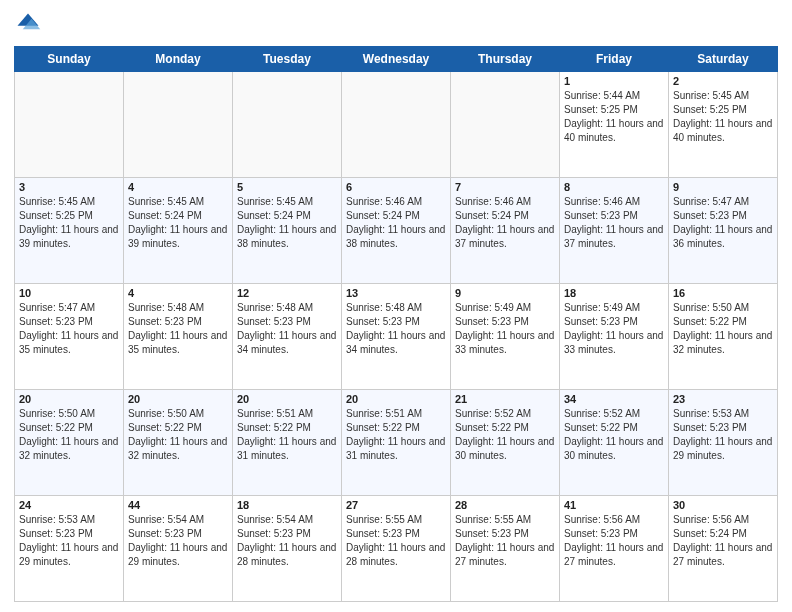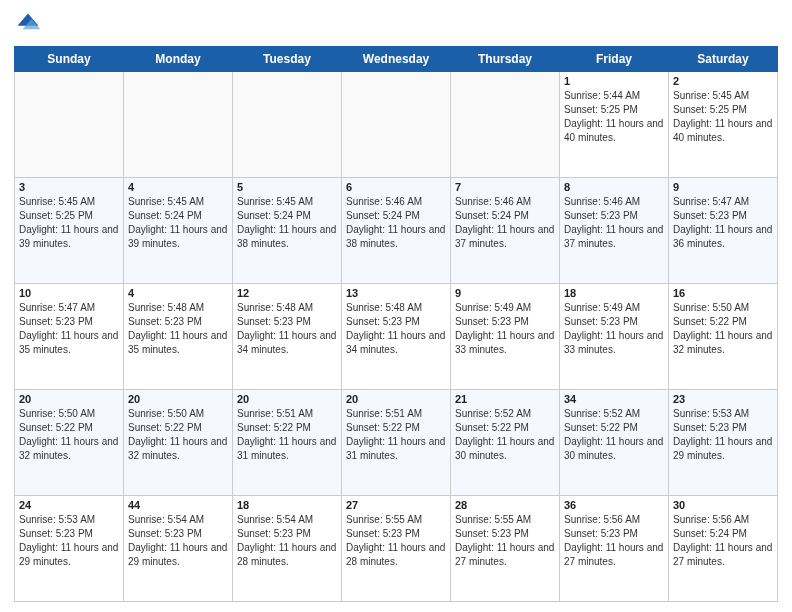--- a/index.html
+++ b/index.html
@@ -307,21 +307,21 @@
 Sunset: 5:23 PM
 Daylight: 11 hours and 28 minutes.</div>
           </td>
           <td>
             <span class="day-num">28</span>
             <div class="day-info" style="white-space: pre-line;">Sunrise: 5:55 AM
 Sunset: 5:23 PM
 Daylight: 11 hours and 27 minutes.</div>
           </td>
           <td>
-            <span class="day-num">36</span>
+            <span class="day-num">41</span>
             <div class="day-info" style="white-space: pre-line;">Sunrise: 5:56 AM
 Sunset: 5:23 PM
 Daylight: 11 hours and 27 minutes.</div>
           </td>
           <td>
             <span class="day-num">30</span>
             <div class="day-info" style="white-space: pre-line;">Sunrise: 5:56 AM
 Sunset: 5:24 PM
 Daylight: 11 hours and 27 minutes.</div>
           </td>

